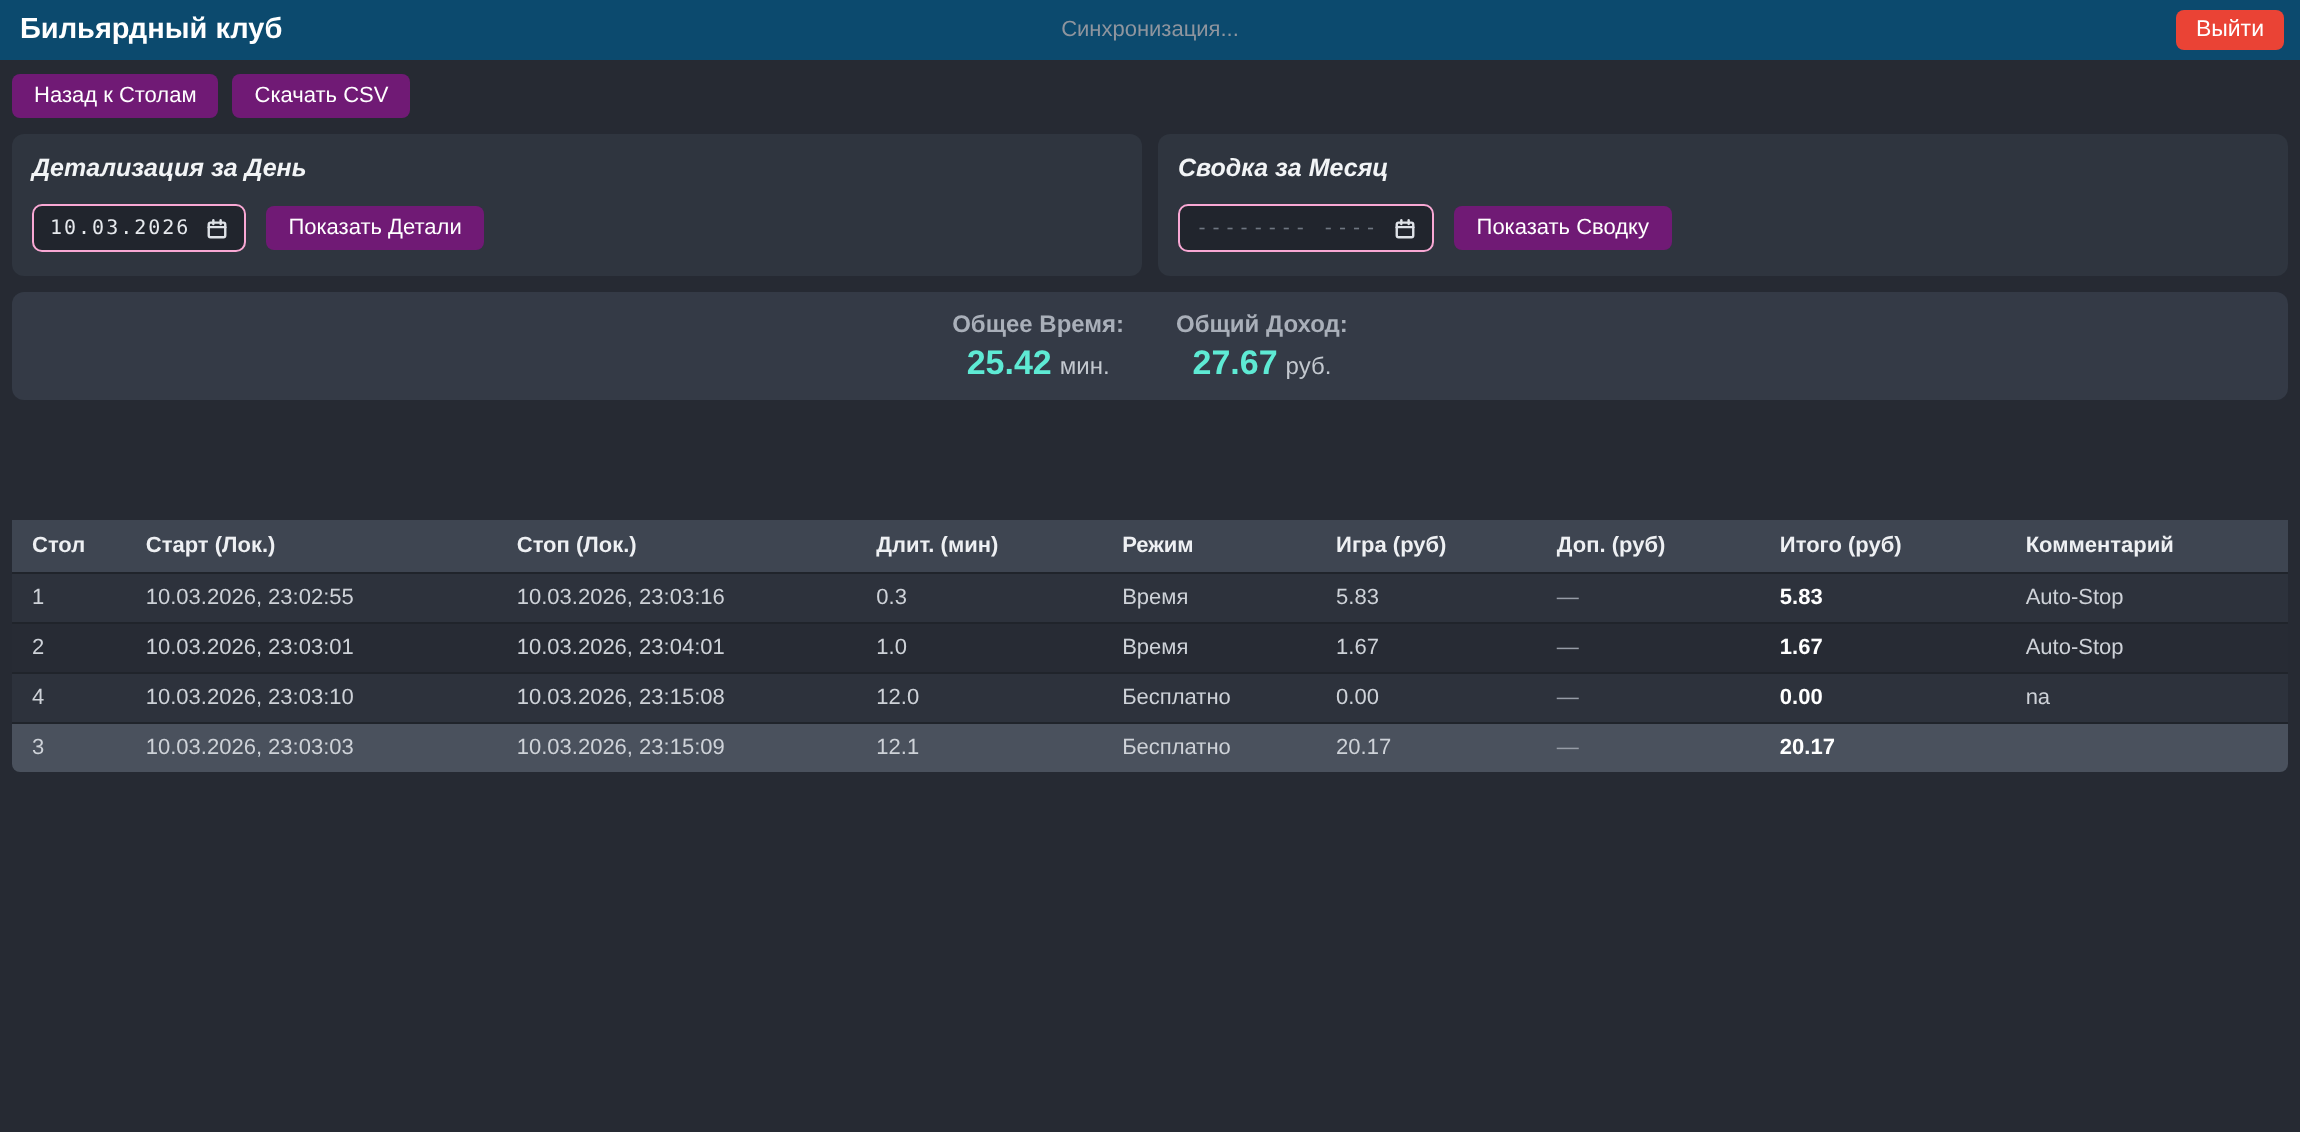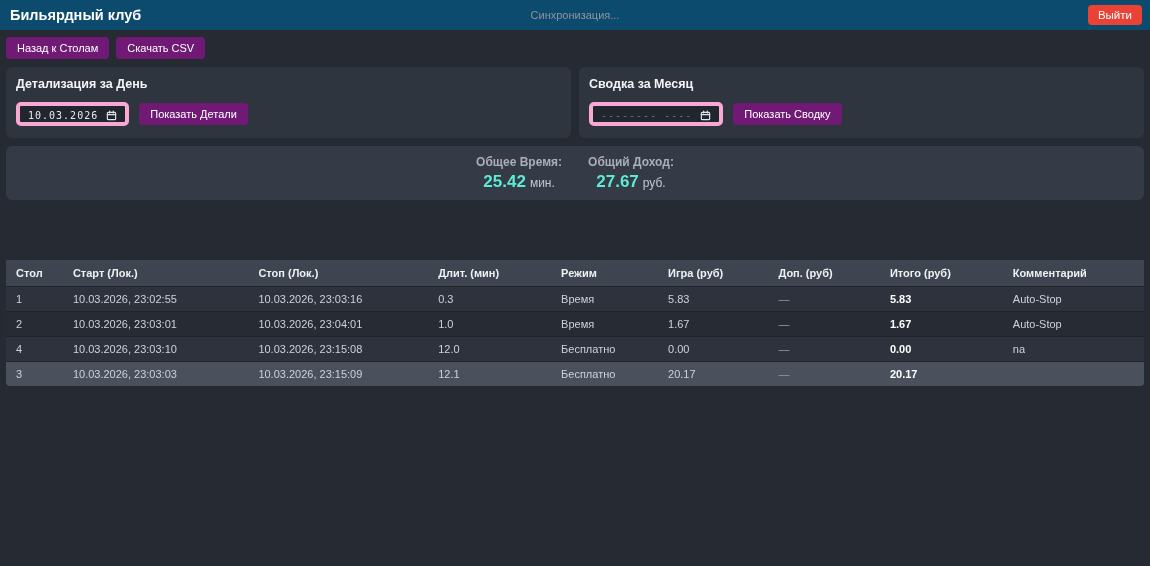--- a/index.html
+++ b/index.html
@@ -53,28 +53,28 @@
     white-space: nowrap;
   }
   
   .panels { display: flex; gap: 8px; margin-top: 8px; }
   .panel {
     flex: 1;
     background: #2f353f;
     border-radius: 6px;
     padding: 10px 10px 12px 10px;
   }
-  .panel-title { font-size: 12.5px; font-weight: 700; color: #f2f4f6; margin-bottom: 11px; }
+  .panel-title { font-size: 12.5px; font-weight: 700; color: #f2f4f6; margin-bottom: 11px; font-style: italic; }
   .panel-controls { display: flex; align-items: center; gap: 10px; }
   .fake-input {
     display: inline-flex;
-    align-items: flex-start;
+    align-items: center;
     gap: 8px;
     background: #21252d;
-    border: 4px solid #f9a8d4;
+    border: 1px solid #f9a8d4;
     border-radius: 5px;
     padding: 4px 8px;
     height: 24px;
     cursor: text;
   }
   .fake-input .value {
     font-family: "DejaVu Sans Mono", monospace;
     font-size: 10px;
     letter-spacing: 1px;
     color: #e6e9ed;

